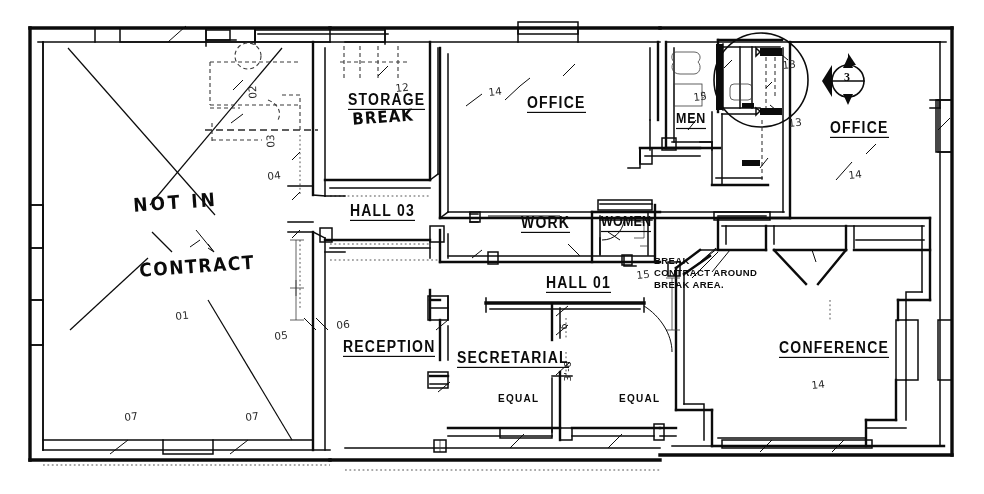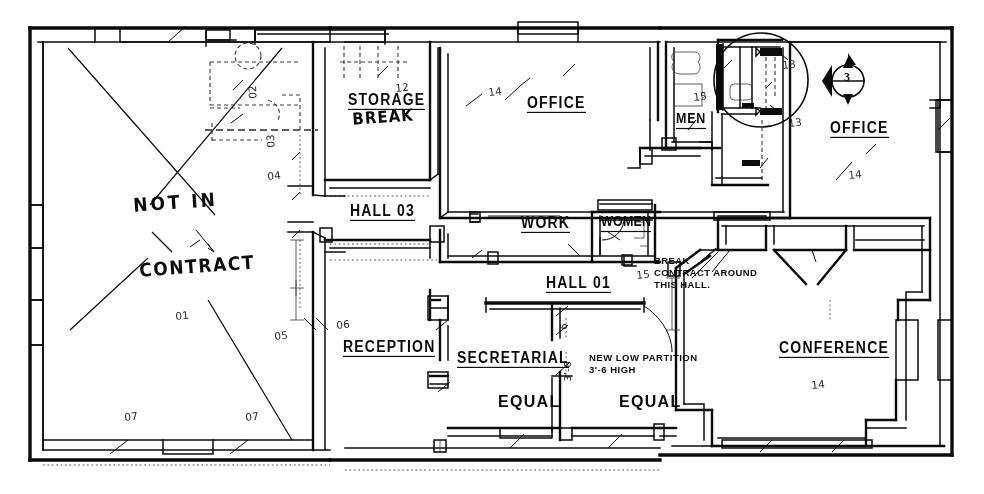--- a/index.html
+++ b/index.html
@@ -78,21 +78,21 @@
     color: #2a2a2a;
     transform: rotate(-6deg);
     transform-origin: left bottom;
   }
   .tagnum.rot90 {
     transform: rotate(-92deg);
     transform-origin: left bottom;
   }
   .eqlabel {
     font-family: "Liberation Sans", sans-serif;
-    font-size: 16px;
+    font-size: 10px;
     font-weight: 600;
     letter-spacing: 1.3px;
     padding-left: 14px;
   }
   .dimv {
     font-family: "DejaVu Sans", sans-serif;
     font-size: 9.5px;
     font-weight: 500;
     transform: rotate(-90deg);
     transform-origin: left bottom;
@@ -489,27 +489,23 @@
   <div class="lbl room-name" style="left:457px; top:352px;">SECRETARIAL</div>
 
   <div class="lbl room-name" style="left:779px; top:342px;">CONFERENCE</div>
 
   <div class="lbl handwrite" style="left:134px; top:198px; font-size:17px; letter-spacing:3px;">NOT IN</div>
   <div class="lbl handwrite" style="left:140px; top:263px; font-size:17px; letter-spacing:1.6px;">CONTRACT</div>
 
   <div class="lbl note" style="left:654px; top:256px;">
     <div>BREAK</div>
     <div>CONTRACT AROUND</div>
-    <div>THIS HALL.</div>
+    <div>BREAK AREA.</div>
   </div>
 
-  <div class="lbl note-2" style="left:589px; top:352px;">
-    <div>NEW LOW PARTITION</div>
-    <div>3'-6 HIGH</div>
-  </div>
 
   <div class="lbl eqlabel" style="left:484px; top:394px;">EQUAL</div>
   <div class="lbl eqlabel" style="left:605px; top:394px;">EQUAL</div>
 
   <div class="lbl dimv" style="left:572px; top:372px;">3'-6</div>
   <div class="lbl dimv" style="left:568px; top:320px;">6</div>
 
   <div class="lbl tagnum rot90" style="left:258px; top:88px;">02</div>
   <div class="lbl tagnum rot90" style="left:276px; top:137px;">03</div>
   <div class="lbl tagnum" style="left:268px; top:171px;">04</div>

